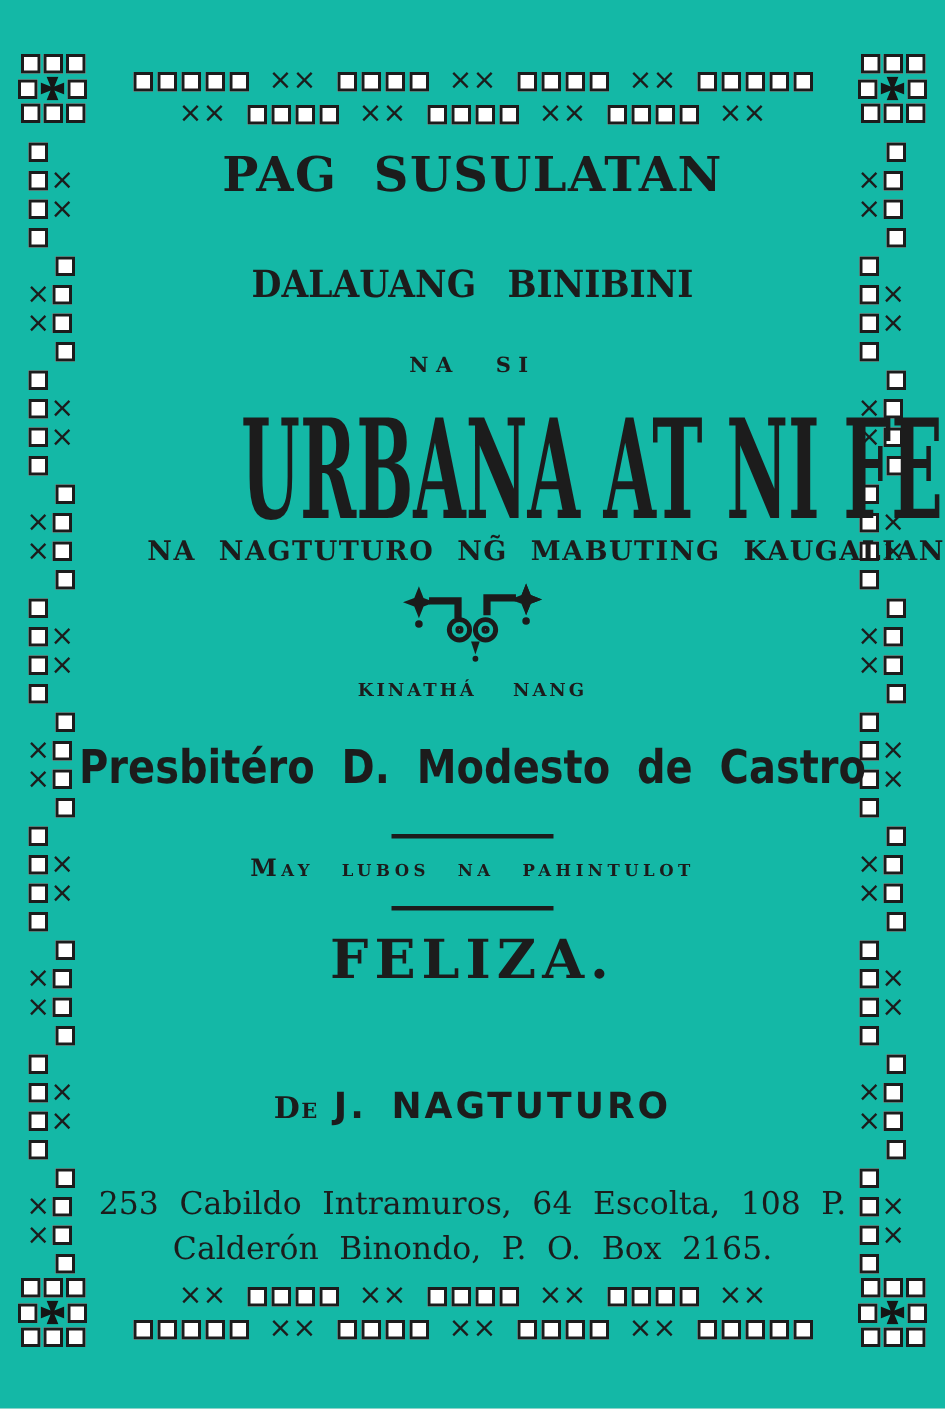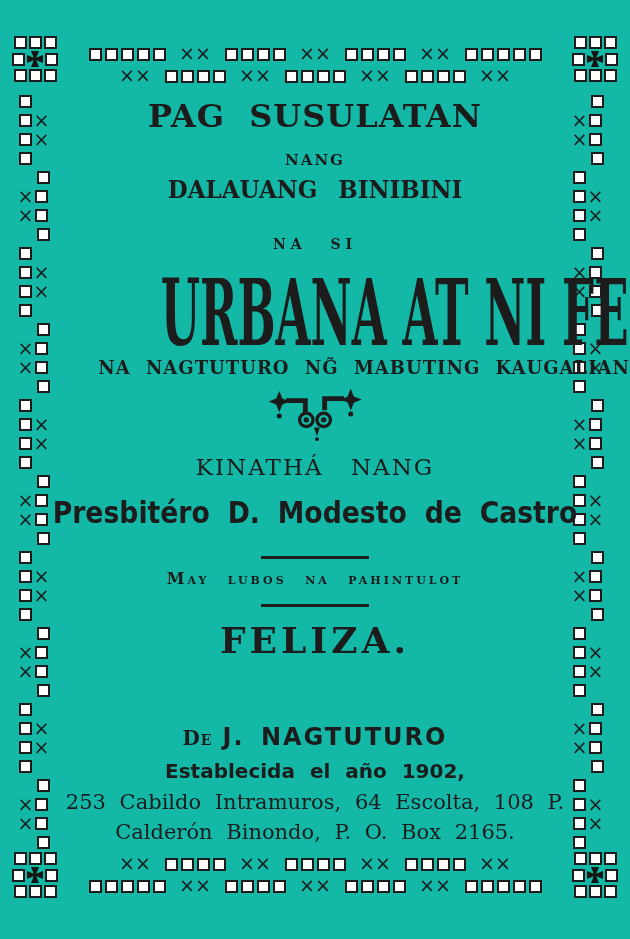--- a/index.html
+++ b/index.html
@@ -28,21 +28,21 @@
   .corner.bl{left:12px;top:852px;} .corner.br{right:12px;top:852px;}
   
   .tline{position:absolute;left:0;right:0;text-align:center;white-space:nowrap;line-height:1.15;}
   .pag        {top:98px;  font-weight:bold;font-size:32px;letter-spacing:1px;word-spacing:12px;}
   .nang1      {top:152px; font-weight:bold;font-size:15px;letter-spacing:2px;}
   .dalauang   {top:176px; font-weight:bold;font-size:25px;word-spacing:14px;transform:scaleX(.92);}
   .nasi       {top:236px; font-weight:bold;font-size:14px;letter-spacing:5px;word-spacing:14px;}
   .main-title {top:273px; font-weight:bold;font-size:92px;line-height:80px;transform:scaleX(.49);transform-origin:50% 0;}
   .subtitle   {top:358px; font-weight:bold;font-size:18px;letter-spacing:1px;word-spacing:8px;text-align:right;}
   .orn-wrap   {position:absolute;top:388px;left:0;right:0;text-align:center;}
-  .kinatha    {top:454px; font-weight:normal;font-size:23px;letter-spacing:2px;word-spacing:18px;}
+  .kinatha    {top:454px; font-weight:bold;font-size:12px;letter-spacing:2px;word-spacing:18px;}
   .author     {top:495px; font-family:"DejaVu Sans",sans-serif;font-weight:bold;font-size:31px;word-spacing:10px;transform:scaleX(.86);}
   .rule{position:absolute;left:50%;transform:translateX(-50%);width:108px;height:3px;background:#1c1c1c;}
   .rule1{top:556px;} .rule2{top:604px;}
   .may        {top:570px; font-weight:bold;font-size:16px;font-variant:small-caps;letter-spacing:3px;word-spacing:10px;}
   .manila     {top:620px; font-weight:bold;font-size:36px;letter-spacing:4px;}
   .imprenta   {top:690px; font-weight:bold;font-size:24px;font-variant:small-caps;letter-spacing:1px;word-spacing:8px;}
   .martinez   {top:724px;}
   .martinez .de  {font-weight:bold;font-size:20px;font-variant:small-caps;letter-spacing:1px;margin-right:10px;}
   .martinez .pub {font-family:"DejaVu Sans",sans-serif;font-weight:bold;font-size:24px;letter-spacing:2px;word-spacing:6px;}
   .establecida{top:760px; font-family:"DejaVu Sans",sans-serif;font-weight:bold;font-size:20px;word-spacing:8px;}
@@ -563,21 +563,20 @@
         <span class="g-sq"></span>
         <span class="g-x"></span>
       </div>
       <div class="side-row">
         <span class="g-sq"></span>
         <span class="g-dot"></span>
       </div>
     </div>
 
   <div class="tline pag">PAG SUSULATAN</div>
-  <div class="tline nang1">NANG</div>
   <div class="tline dalauang">DALAUANG BINIBINI</div>
   <div class="tline nasi">NA SI</div>
 
   <div class="tline main-title">URBANA AT NI FELIZA</div>
 
   <div class="tline subtitle">NA NAGTUTURO NG̃ MABUTING KAUGALIAN</div>
 
   <div class="orn-wrap">
     <svg width="116" height="56" viewBox="0 0 120 58" aria-hidden="true">
       <g fill="#1b1b1b">
@@ -605,17 +604,16 @@
 
   <div class="rule rule1"></div>
   <div class="tline may">May lubos na pahintulot</div>
   <div class="rule rule2"></div>
 
   <div class="tline manila">FELIZA.</div>
 
   <div class="tline martinez">
     <span class="de">De</span><span class="pub">J. NAGTUTURO</span>
   </div>
-  <div class="tline establecida">Establecida el año 1902,</div>
   <div class="tline addr1">253 Cabildo Intramuros, 64 Escolta, 108 P.</div>
   <div class="tline addr2">Calderón Binondo, P. O. Box 2165.</div>
 
 </div>
 
 </body></html>

